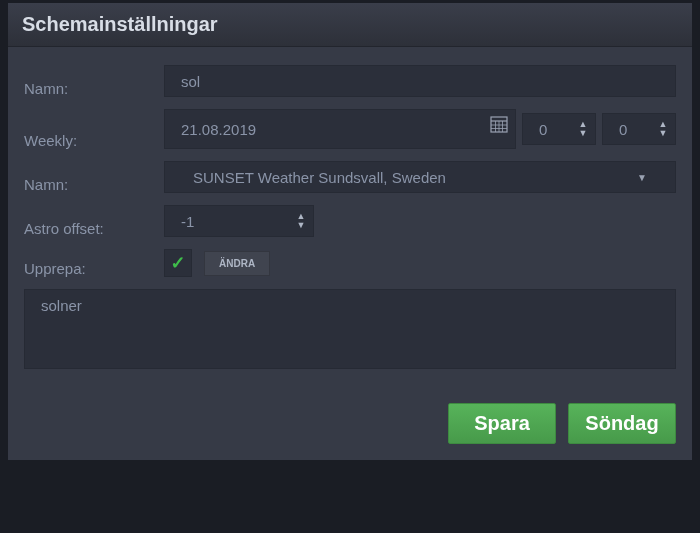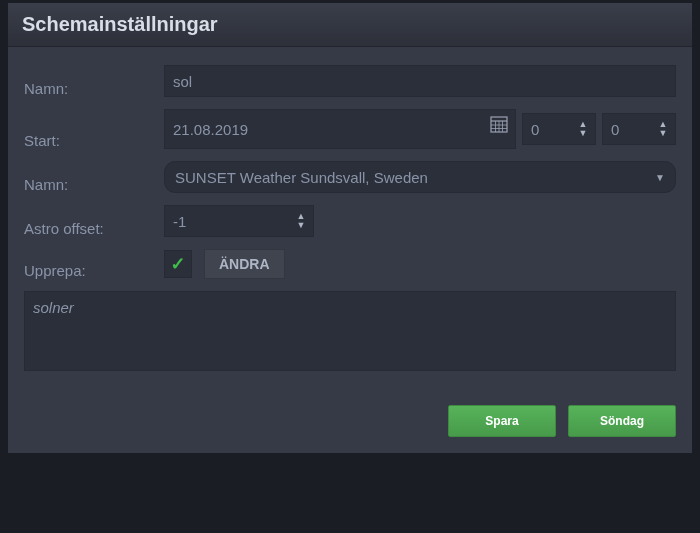--- a/index.html
+++ b/index.html
@@ -50,21 +50,21 @@
       flex: 1;
       display: flex;
       gap: 6px;
       align-items: center;
       flex-wrap: wrap;
     }
     .input, .datefield, .spin, .select, .textarea {
       background: #2b2f3a;
       border: 1px solid #262a34;
       color: #8a94a8;
-      padding: 5px 8px;
+      padding: 5px 16px;
       font-size: 15px;
       font-family: inherit;
     }
     .input {
       width: 100%;
       height: 32px;
     }
     .date-wrap {
       position: relative;
       flex: 1;
@@ -113,23 +113,22 @@
       font-size: 9px;
       line-height: 9px;
       text-align: center;
     }
     .select {
       width: 100%;
       height: 32px;
       display: flex;
       align-items: center;
       justify-content: space-between;
-      padding: 5px 10px;
-      cursor: pointer;
-      border-radius: 11px;
+      padding: 5px 28px;
+      cursor: pointer;
     }
     .select .tri-down {
       color: #9aa2b2;
       font-size: 10px;
     }
     .spin-narrow {
       width: 150px;
     }
     .checkbox {
       width: 28px;
@@ -146,50 +145,49 @@
       color: #3fbd4b;
       font-size: 18px;
       font-weight: bold;
     }
     .btn-change {
       background: #40444f;
       border: 1px solid #33363f;
       color: #aeb6c5;
       font-weight: 700;
       padding: 6px 14px;
-      font-size: 14px;
+      font-size: 10px;
       cursor: pointer;
       margin-left: 6px;
     }
     .summary {
       color: #8a94a8;
       margin-top: 10px;
       line-height: 1.5;
       width: 100%;
     }
     .textarea {
       width: 100%;
       height: 80px;
       resize: none;
       line-height: 1.4;
-      font-style: italic;
     }
     .footer {
       display: flex;
       justify-content: flex-end;
       gap: 12px;
       padding: 10px 16px 16px;
     }
     .btn-primary {
       background: #4faa52;
       background: linear-gradient(to bottom, #57b35a, #479a4a);
       border: 1px solid #3e8a41;
       color: #ffffff;
       font-weight: 700;
-      font-size: 12px;
+      font-size: 20px;
       padding: 8px 0;
       width: 108px;
       text-align: center;
       cursor: pointer;
       border-radius: 2px;
     }
   </style>
 </head>
 <body>
 
@@ -202,21 +200,21 @@
   <div class="body">
 
     <div class="row">
       <div class="label">Namn:</div>
       <div class="fields">
         <input class="input" type="text" value="sol" style="">
       </div>
     </div>
 
     <div class="row">
-      <div class="label">Start:</div>
+      <div class="label">Weekly:</div>
       <div class="fields">
         <div class="date-wrap">
           <input class="datefield" type="text" value="21.08.2019" style="">
           <div class="cal-icon">
             <svg width="18" height="18" viewBox="0 0 18 18">
               <rect x="1" y="2" width="16" height="15" fill="none" stroke="#9aa2b2" stroke-width="1.2"></rect>
               <line x1="1" y1="6" x2="17" y2="6" stroke="#9aa2b2" stroke-width="1.2"></line>
               <line x1="5.5" y1="6" x2="5.5" y2="17" stroke="#9aa2b2" stroke-width="0.8"></line>
               <line x1="9" y1="6" x2="9" y2="17" stroke="#9aa2b2" stroke-width="0.8"></line>
               <line x1="12.5" y1="6" x2="12.5" y2="17" stroke="#9aa2b2" stroke-width="0.8"></line>

